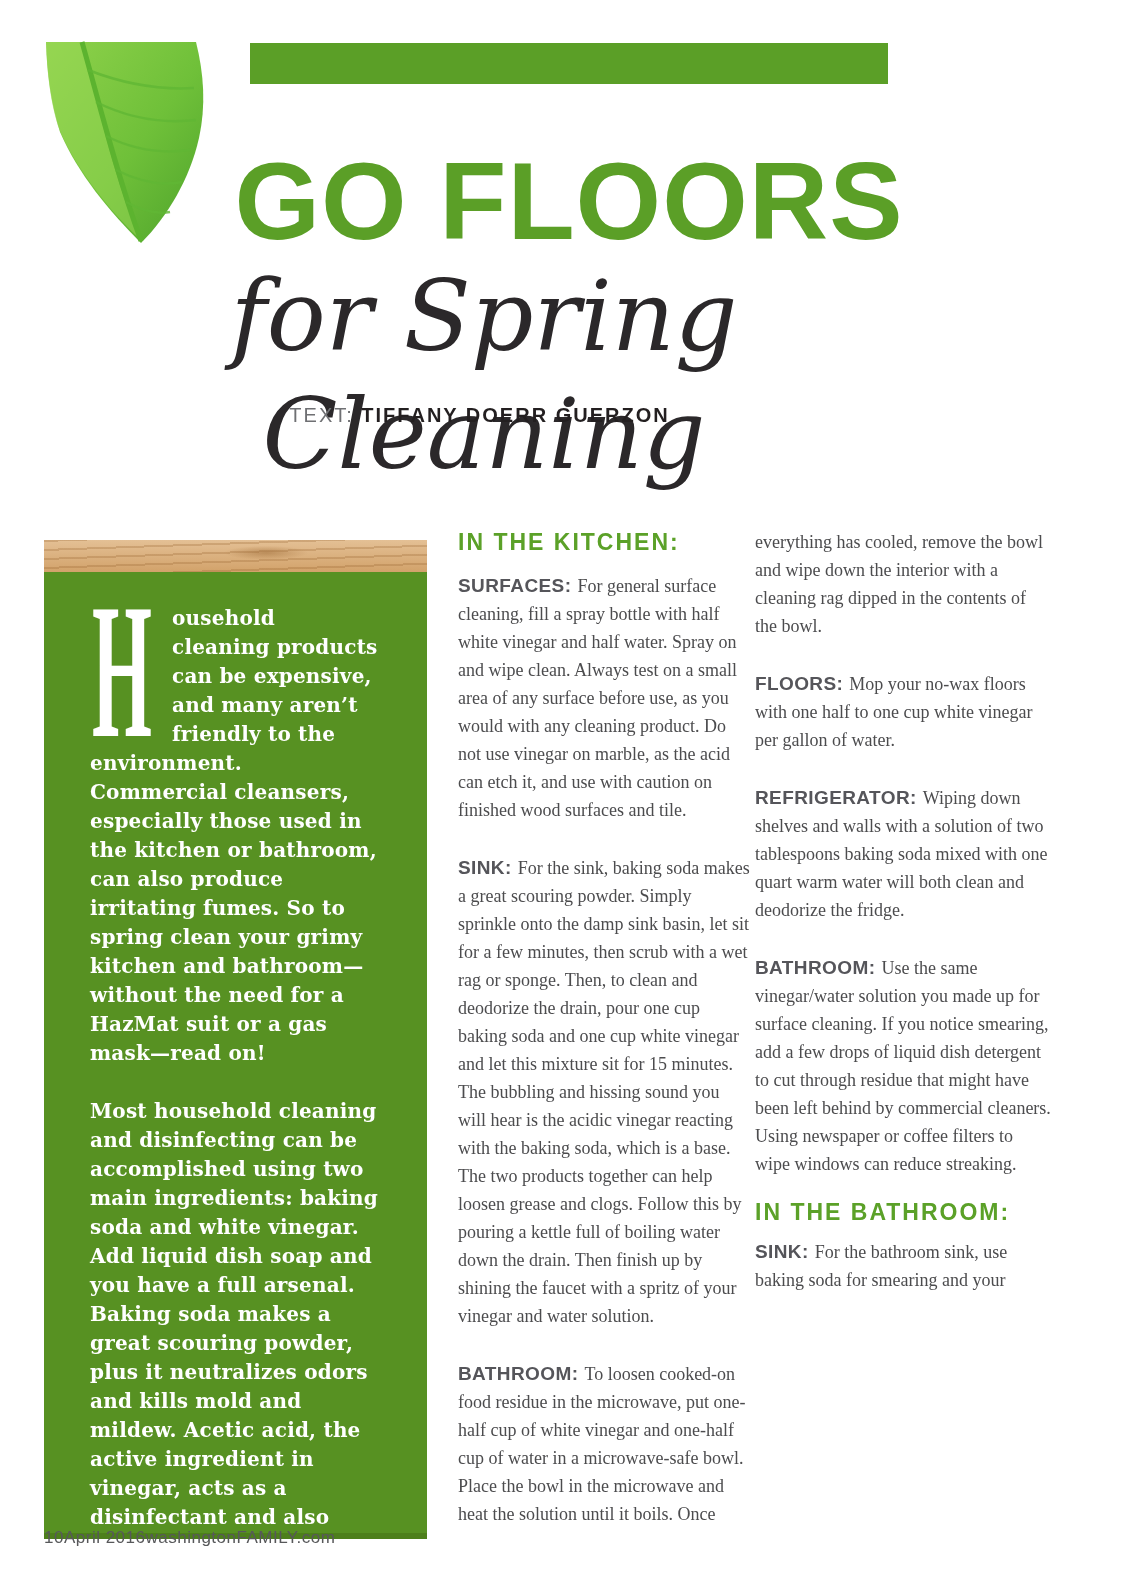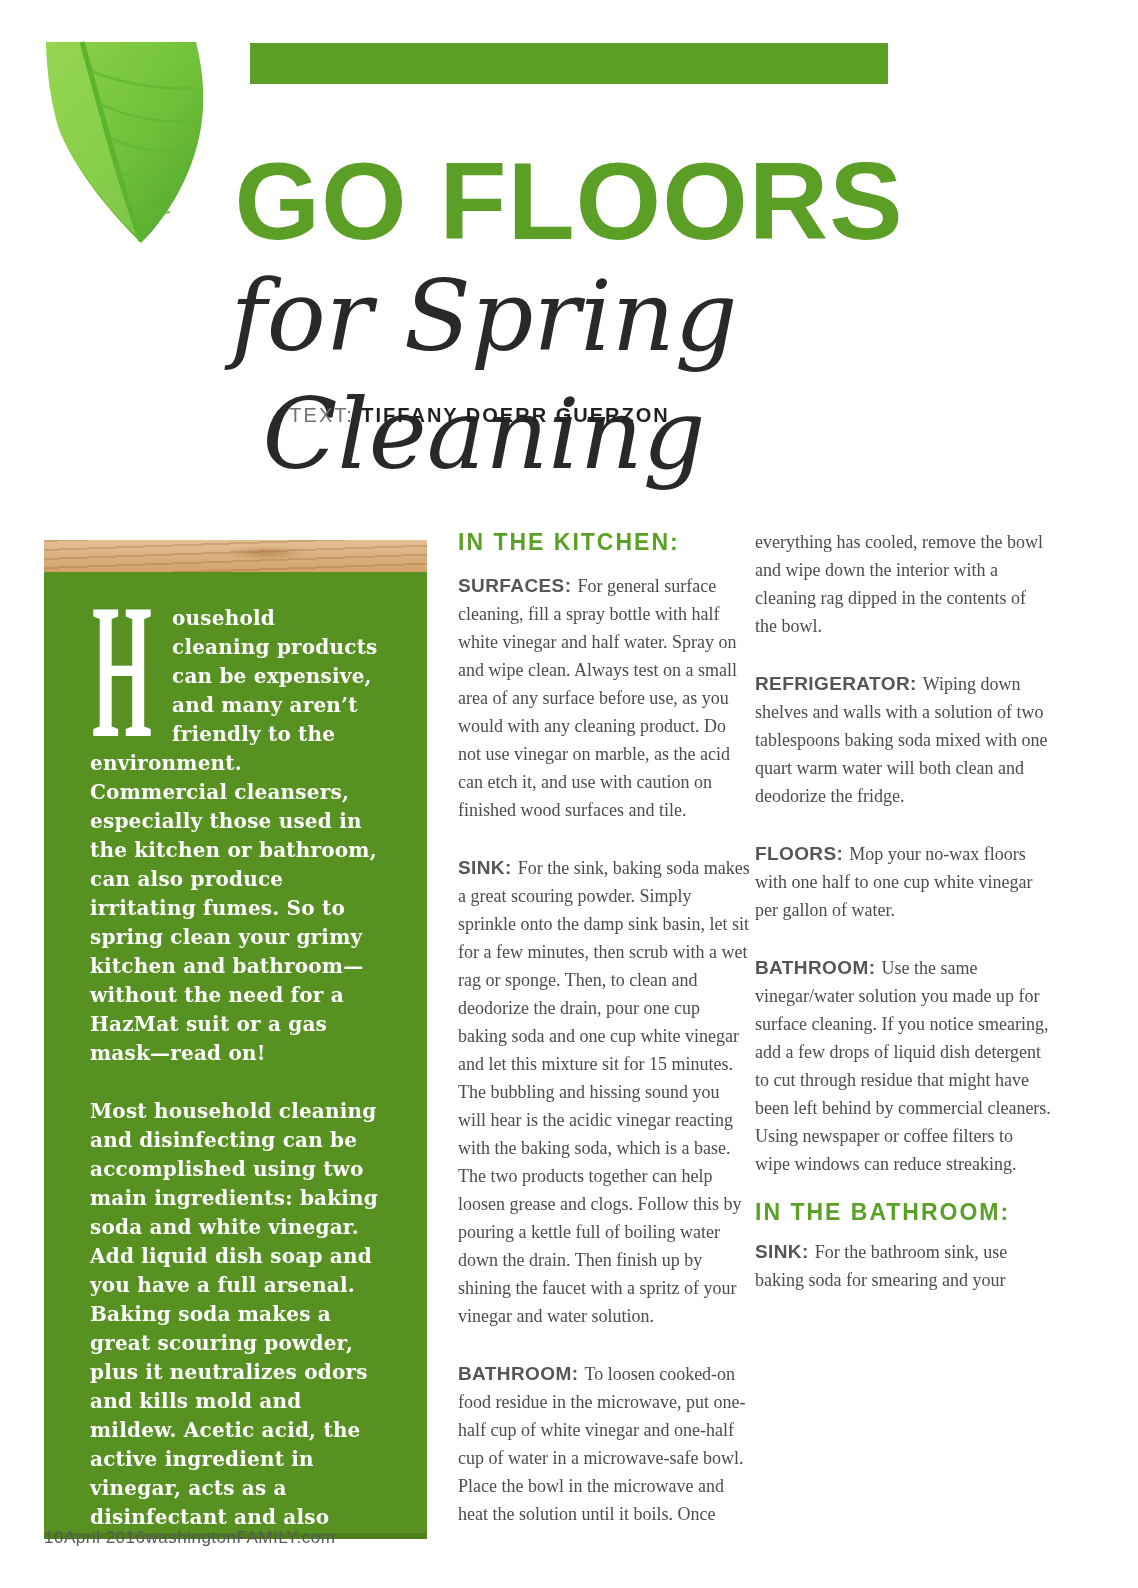--- a/index.html
+++ b/index.html
@@ -102,24 +102,24 @@
     <span class="lbl">SINK:</span><span>For the sink, baking soda makes a great scouring powder. Simply sprinkle onto the damp sink basin, let sit for a few minutes, then scrub with a wet rag or sponge. Then, to clean and deodorize the drain, pour one cup baking soda and one cup white vinegar and let this mixture sit for 15 minutes. The bubbling and hissing sound you will hear is the acidic vinegar reacting with the baking soda, which is a base. The two products together can help loosen grease and clogs. Follow this by pouring a kettle full of boiling water down the drain. Then finish up by shining the faucet with a spritz of your vinegar and water solution.</span>
   </p>
   <p>
     <span class="lbl">BATHROOM:</span><span>To loosen cooked-on food residue in the microwave, put one-half cup of white vinegar and one-half cup of water in a microwave-safe bowl. Place the bowl in the microwave and heat the solution until it boils. Once</span>
   </p>
 </div>
 
 <div class="col col-right">
   <p>everything has cooled, remove the bowl and wipe down the interior with a cleaning rag dipped in the contents of the bowl.</p>
   <p>
-    <span class="lbl">REFRIGERATOR:</span><span>Wiping down shelves and walls with a solution of two tablespoons baking soda mixed with one quart warm water will both clean and deodorize the fridge.</span>
+    <span class="lbl">FLOORS:</span><span>Mop your no-wax floors with one half to one cup white vinegar per gallon of water.</span>
   </p>
   <p>
-    <span class="lbl">FLOORS:</span><span>Mop your no-wax floors with one half to one cup white vinegar per gallon of water.</span>
+    <span class="lbl">REFRIGERATOR:</span><span>Wiping down shelves and walls with a solution of two tablespoons baking soda mixed with one quart warm water will both clean and deodorize the fridge.</span>
   </p>
   <p style="margin-bottom:24px">
     <span class="lbl">BATHROOM:</span><span>Use the same vinegar/water solution you made up for surface cleaning. If you notice smearing, add a few drops of liquid dish detergent to cut through residue that might have been left behind by commercial cleaners. Using newspaper or coffee filters to wipe windows can reduce streaking.</span>
   </p>
   <h2 class="ghead bath">IN THE BATHROOM:</h2>
   <p>
     <span class="lbl">SINK:</span><span>For the bathroom sink, use baking soda for smearing and your</span>
   </p>
 </div>
 

